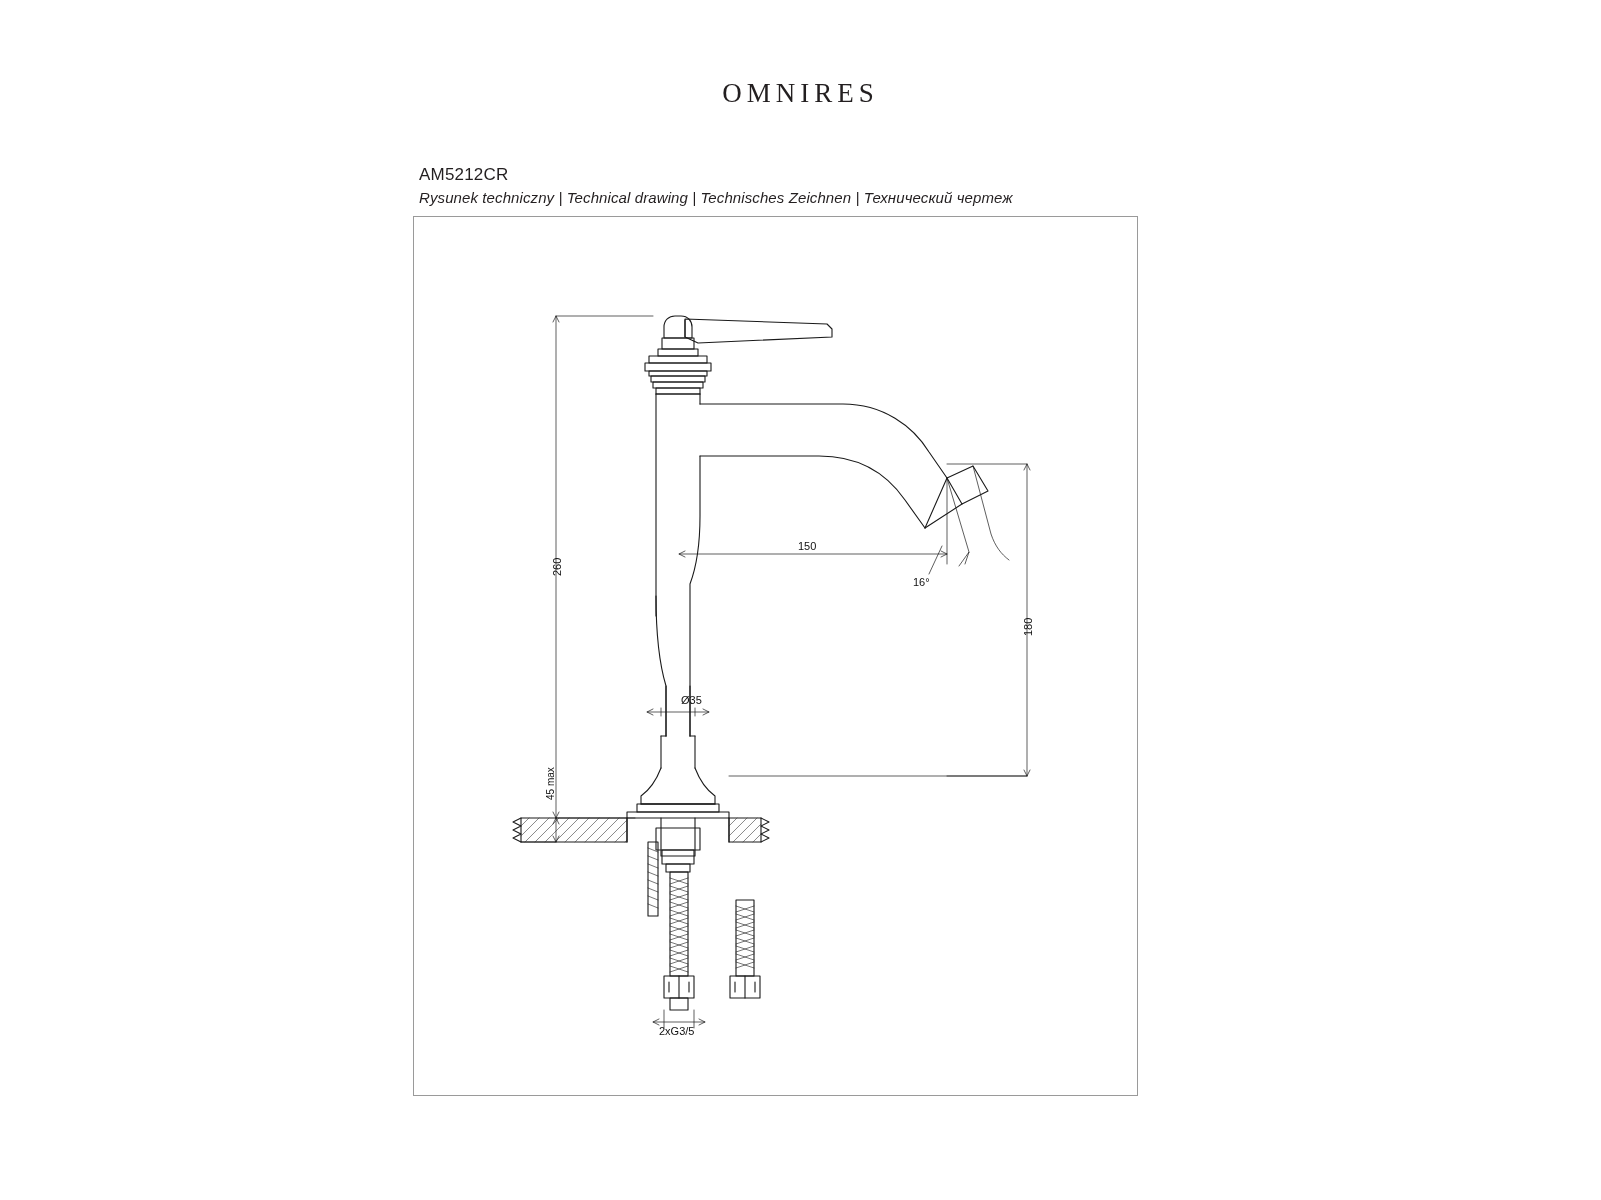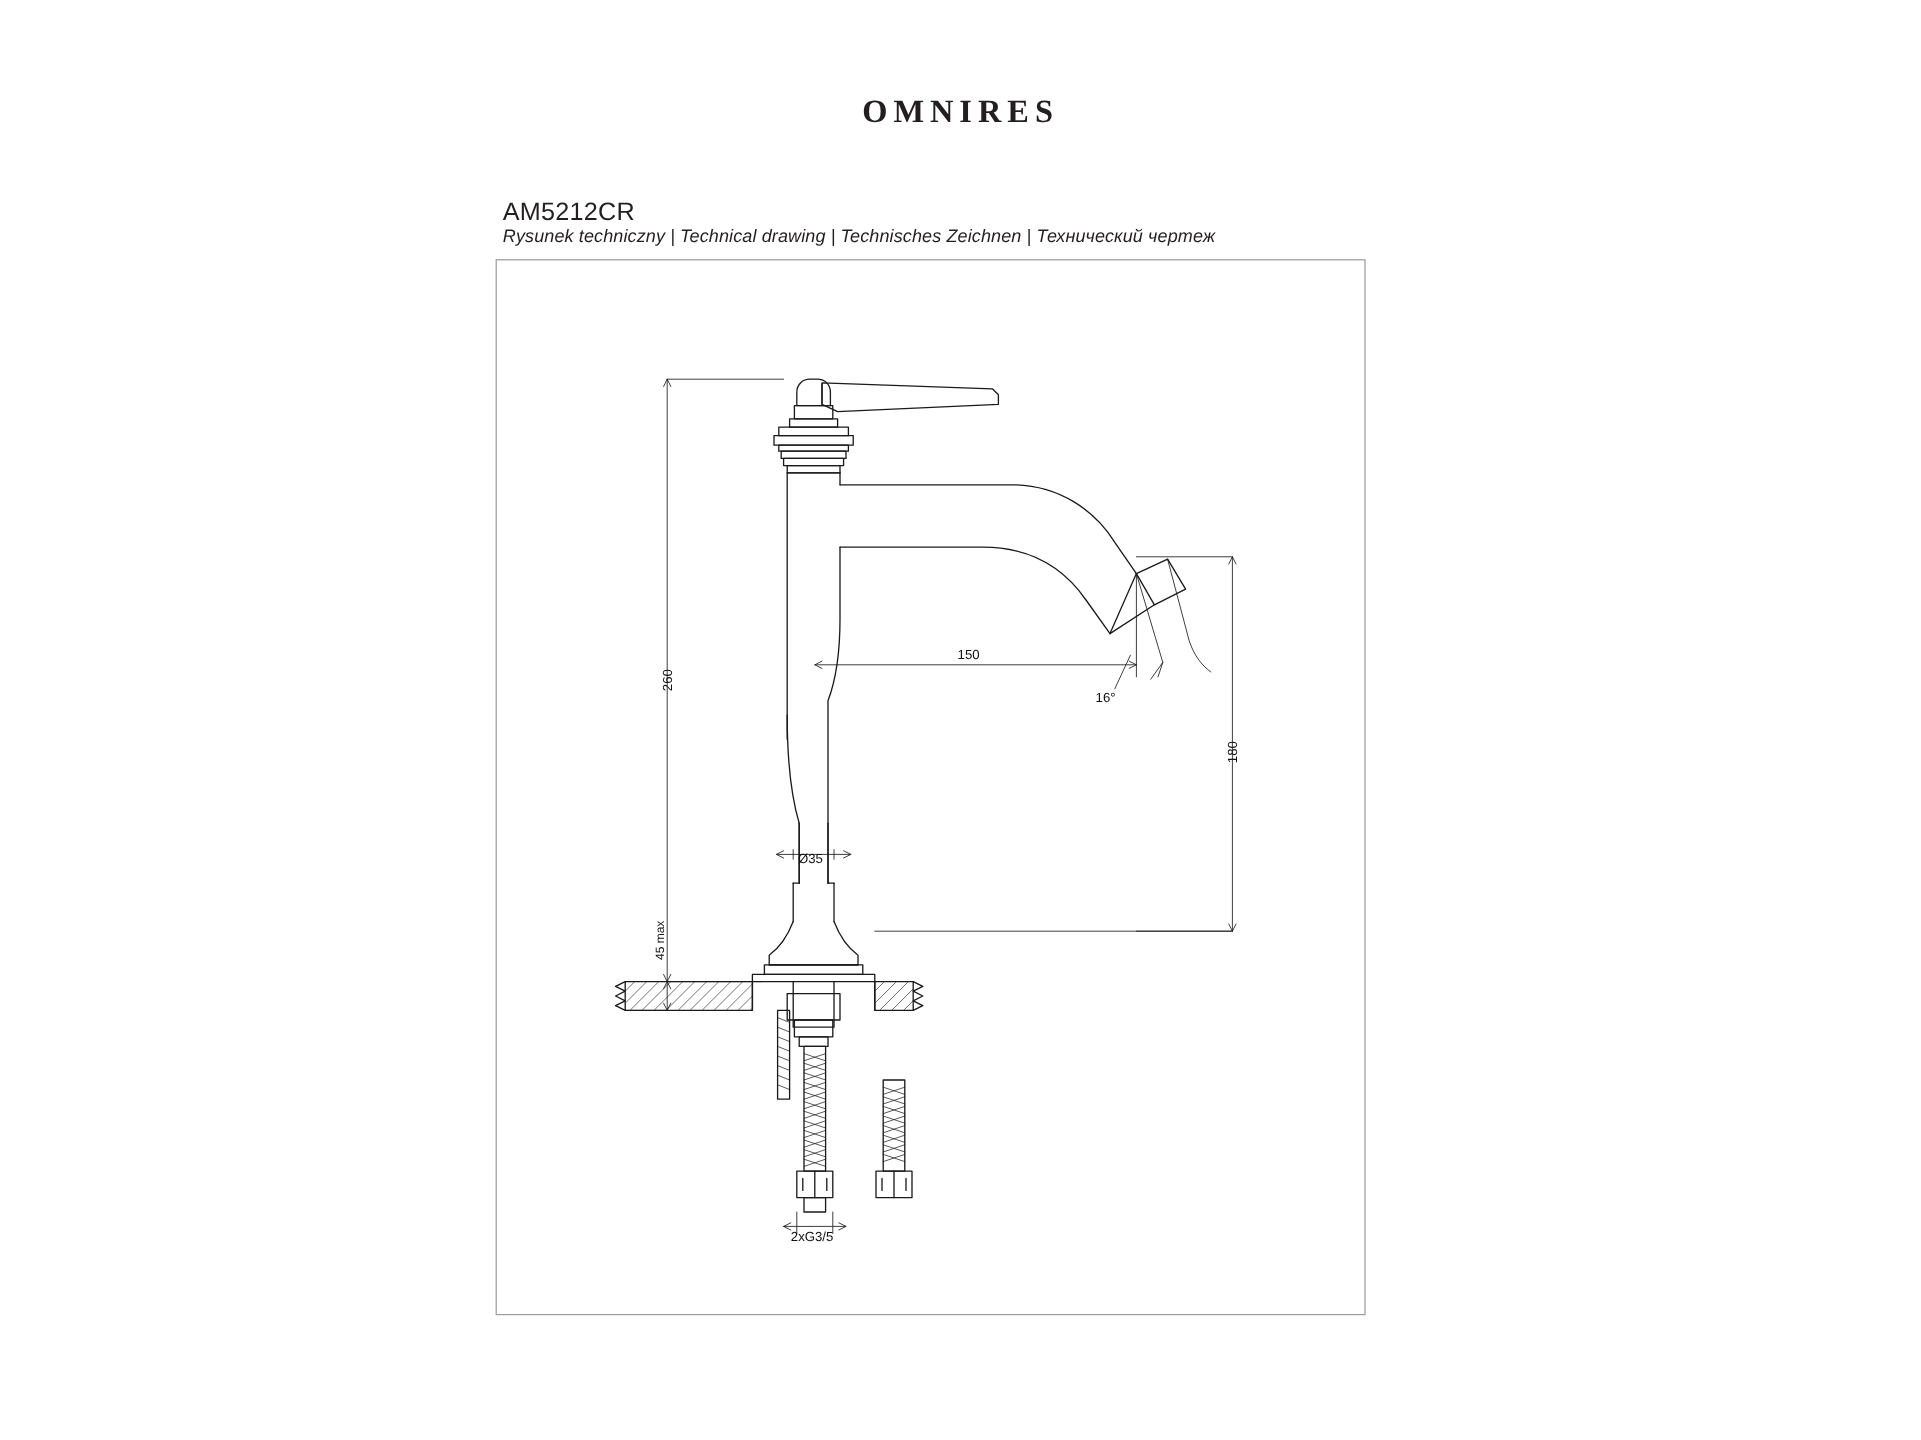--- a/index.html
+++ b/index.html
@@ -18,27 +18,26 @@
   .brand {
     position: absolute;
     left: 0;
     top: 78px;
     width: 1601px;
     text-align: center;
     font-family: "Liberation Serif", serif;
     font-size: 27px;
     letter-spacing: 5px;
     color: #231f20;
-    font-weight: bold;
   }
   .doc-code {
     position: absolute;
     left: 419px;
     top: 165px;
-    font-size: 21px;
+    font-size: 17px;
     color: #231f20;
     letter-spacing: 0.2px;
   }
   .doc-sub {
     position: absolute;
     left: 419px;
     top: 189px;
     font-size: 15px;
     font-style: italic;
     color: #231f20;
@@ -236,20 +235,20 @@
     </g>
   </svg>
 
   
   <div class="dimlabel vert" style="left:138px; top:360px;">260</div>
 
   <div class="dimlabel" style="left:385px; top:324px;">150</div>
 
   <div class="dimlabel vert" style="left:609px; top:420px;">180</div>
 
-  <div class="dimlabel" style="left:252px; top:494px;">Ø35</div>
+  <div class="dimlabel" style="left:252px; top:478px;padding-left:16px;">Ø35</div>
 
   <div class="dimlabel vert" style="left:132px; top:584px; font-size:10px;">45 max</div>
 
   <div class="dimlabel" style="left:500px; top:360px;">16°</div>
 
   <div class="dimlabel" style="left:246px; top:809px;">2xG3/5</div>
 </div>
 
 </body></html>

